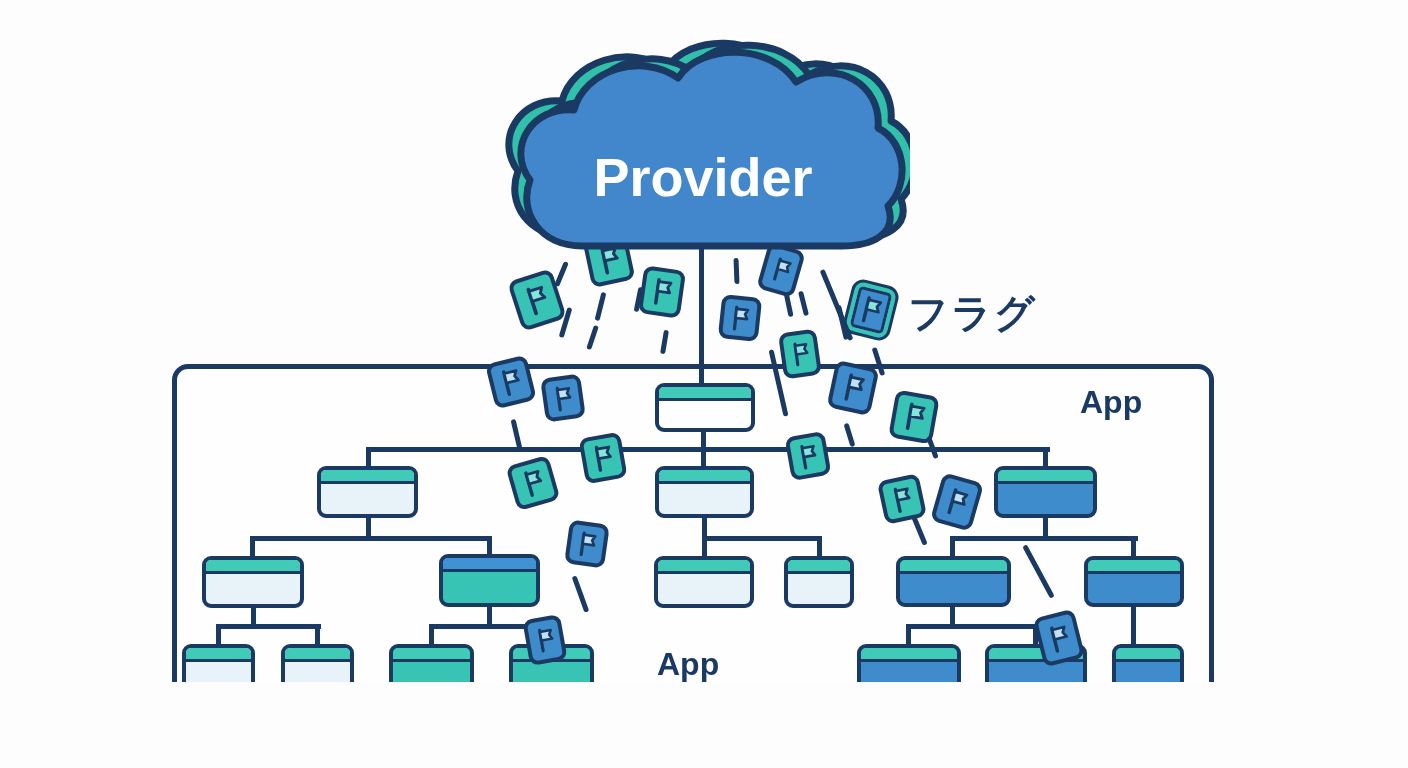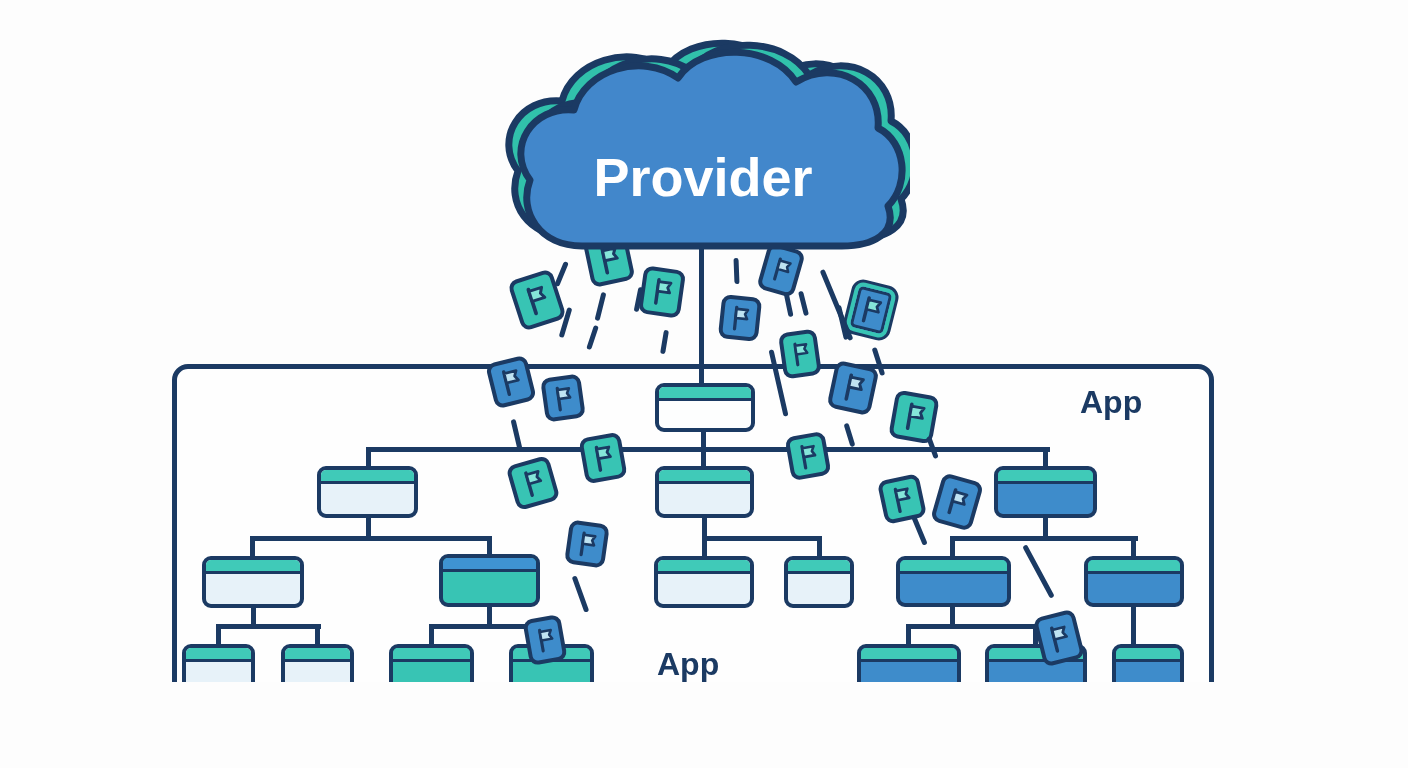--- a/index.html
+++ b/index.html
@@ -40,20 +40,21 @@
     <g>
       <path d="M86 212 C44 212 22 178 34 146 C10 114 36 72 78 76 C88 36 146 18 182 44 C206 8 276 10 300 48 C340 24 386 50 382 94 C410 108 414 150 392 172 C402 200 376 212 346 212 Z" transform="translate(-12,-9)" fill="#31c1ab" stroke="#1b3a63" stroke-width="7" stroke-linejoin="round"></path>
       <path d="M86 212 C44 212 22 178 34 146 C10 114 36 72 78 76 C88 36 146 18 182 44 C206 8 276 10 300 48 C340 24 386 50 382 94 C410 108 414 150 392 172 C402 200 376 212 346 212 Z" transform="translate(13,-7)" fill="#31c1ab" stroke="#1b3a63" stroke-width="7" stroke-linejoin="round"></path>
     </g>
     <path d="M86 212 C44 212 22 178 34 146 C10 114 36 72 78 76 C88 36 146 18 182 44 C206 8 276 10 300 48 C340 24 386 50 382 94 C410 108 414 150 392 172 C402 200 376 212 346 212 Z" fill="#4287cb" stroke="#1b3a63" stroke-width="7" stroke-linejoin="round"></path>
     <text x="207" y="162" text-anchor="middle" font-size="54" fill="#ffffff">Provider</text>
   </svg>
 
   <div id="app-box" class="app-box" style="left: 172px; top: 364px; width: 1032px; height: 356px;"></div>
 
+  <div id="lbl-flag-jp" class="lbl" style="left:908px;top:286px;">フラグ</div>
   <div id="lbl-app-top" class="lbl" style="left:1080px;top:384px;">App</div>
   <div id="lbl-app-bottom" class="lbl" style="left:657px;top:646px;">App</div>
 
   <div id="gen-layer">
       <div class="conn" style="left: 699px; top: 246px; width: 5px; height: 140px;"></div>
       <div class="conn" style="left: 366px; top: 447px; width: 684px; height: 5px;"></div>
       <div class="conn" style="left: 366px; top: 449px; width: 5px; height: 20px;"></div>
       <div class="conn" style="left: 701px; top: 431px; width: 5px; height: 38px;"></div>
       <div class="conn" style="left: 1043px; top: 449px; width: 5px; height: 20px;"></div>
       <div class="conn" style="left: 366px; top: 516px; width: 5px; height: 24px;"></div>

